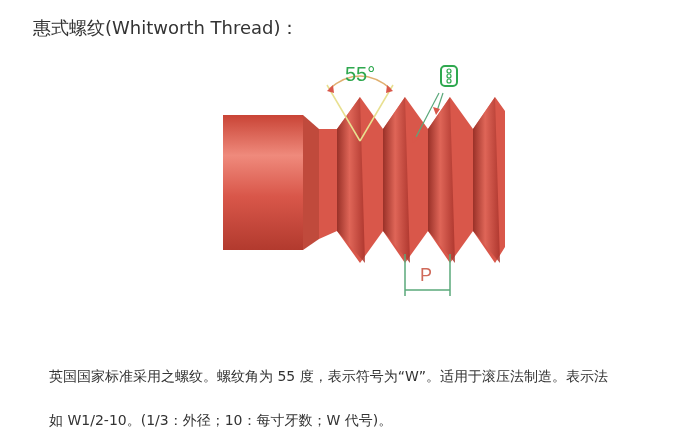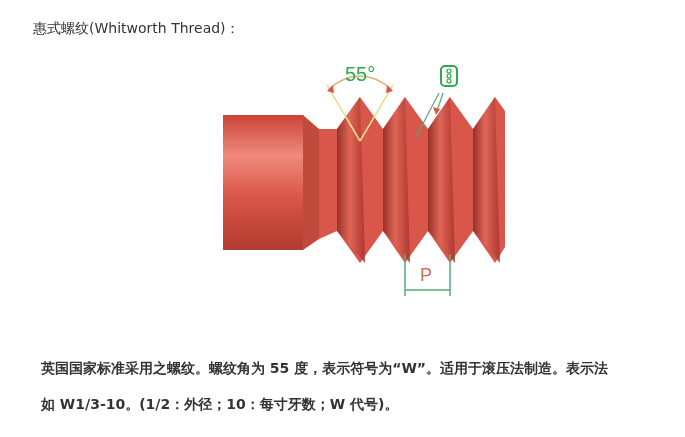--- a/index.html
+++ b/index.html
@@ -1,21 +1,21 @@
 <!DOCTYPE html>
 <html><head>
 <meta charset="utf-8">
 <style>
   html, body { margin:0; padding:0; background:#ffffff; }
   body { width:685px; height:437px; position:relative; overflow:hidden;
          font-family:"DejaVu Sans","Liberation Sans",sans-serif; color:#333333; }
-  .heading { position:absolute; left:33px; top:18px; font-size:14px; line-height:20px; color:#333; white-space:nowrap; }
+  .heading { position:absolute; left:33px; top:18px; font-size:18px; line-height:20px; color:#333; white-space:nowrap; }
   .figure { position:absolute; left:215px; top:49px; width:300px; height:260px; }
   .para { position:absolute; left:33px; top:346px; width:640px; font-size:14px; line-height:28px; color:#333; }
-  .para p { margin:8px; white-space:nowrap;font-weight:bold; }
+  .para p { margin:16px; white-space:nowrap; }
   .svglabel { font-family:"Liberation Sans","DejaVu Sans",sans-serif; }
 </style>
 </head>
 <body>
 
 <div class="heading">惠式螺纹(Whitworth Thread)：</div>
 
 <div class="figure">
   <svg width="300" height="260" viewBox="0 0 300 260" xmlns="http://www.w3.org/2000/svg">
     <defs>
@@ -72,14 +72,14 @@
       <line x1="190" y1="205" x2="190" y2="247" stroke="#5aa87a" stroke-width="1.5"></line>
       <line x1="235" y1="205" x2="235" y2="247" stroke="#5aa87a" stroke-width="1.5"></line>
       <line x1="190" y1="241" x2="235" y2="241" stroke="#5aa87a" stroke-width="1.5"></line>
       <text class="svglabel" x="205" y="232" font-size="18" fill="#d06a5a">P</text>
     </g>
   </svg>
 </div>
 
 <div class="para">
   <p>英国国家标准采用之螺纹。螺纹角为 55 度，表示符号为“W”。适用于滚压法制造。表示法</p>
-  <p>如 W1/3-10。(1/2：外径；10：每寸牙数；W 代号)。</p>
+  <p>如 W1/2-10。(1/3：外径；10：每寸牙数；W 代号)。</p>
 </div>
 
 </body></html>

